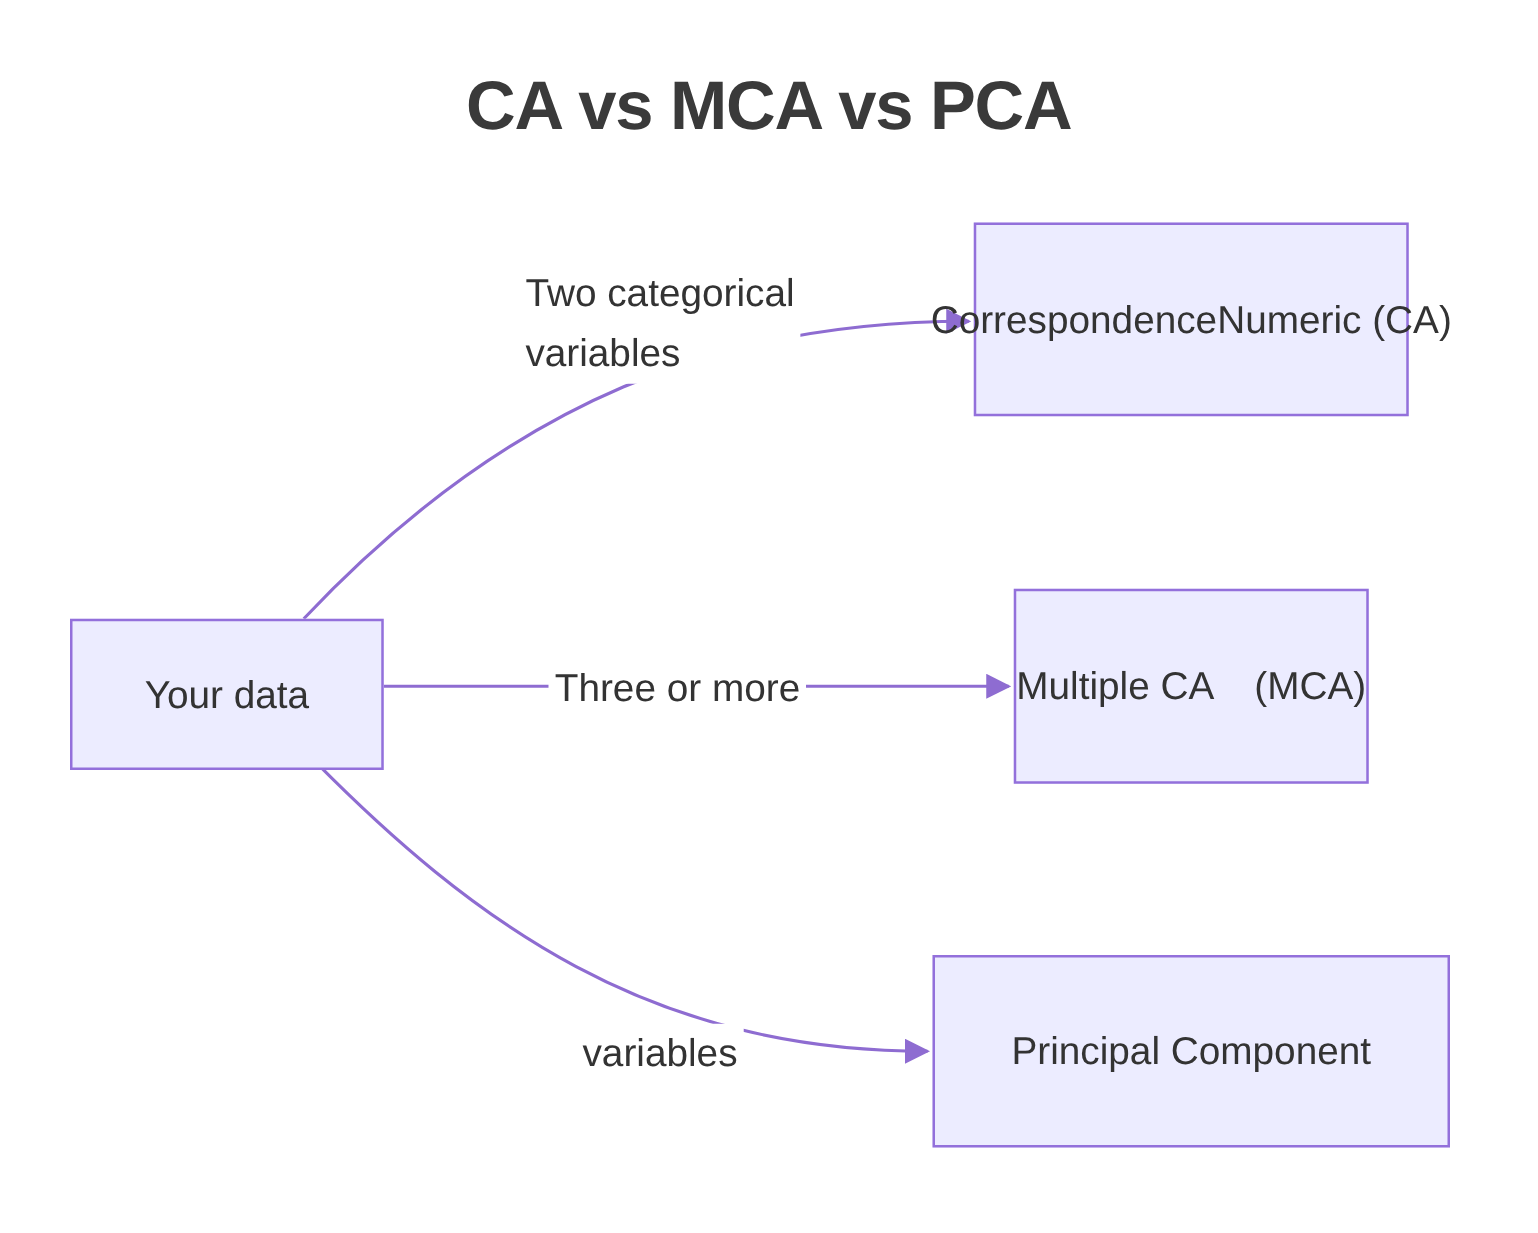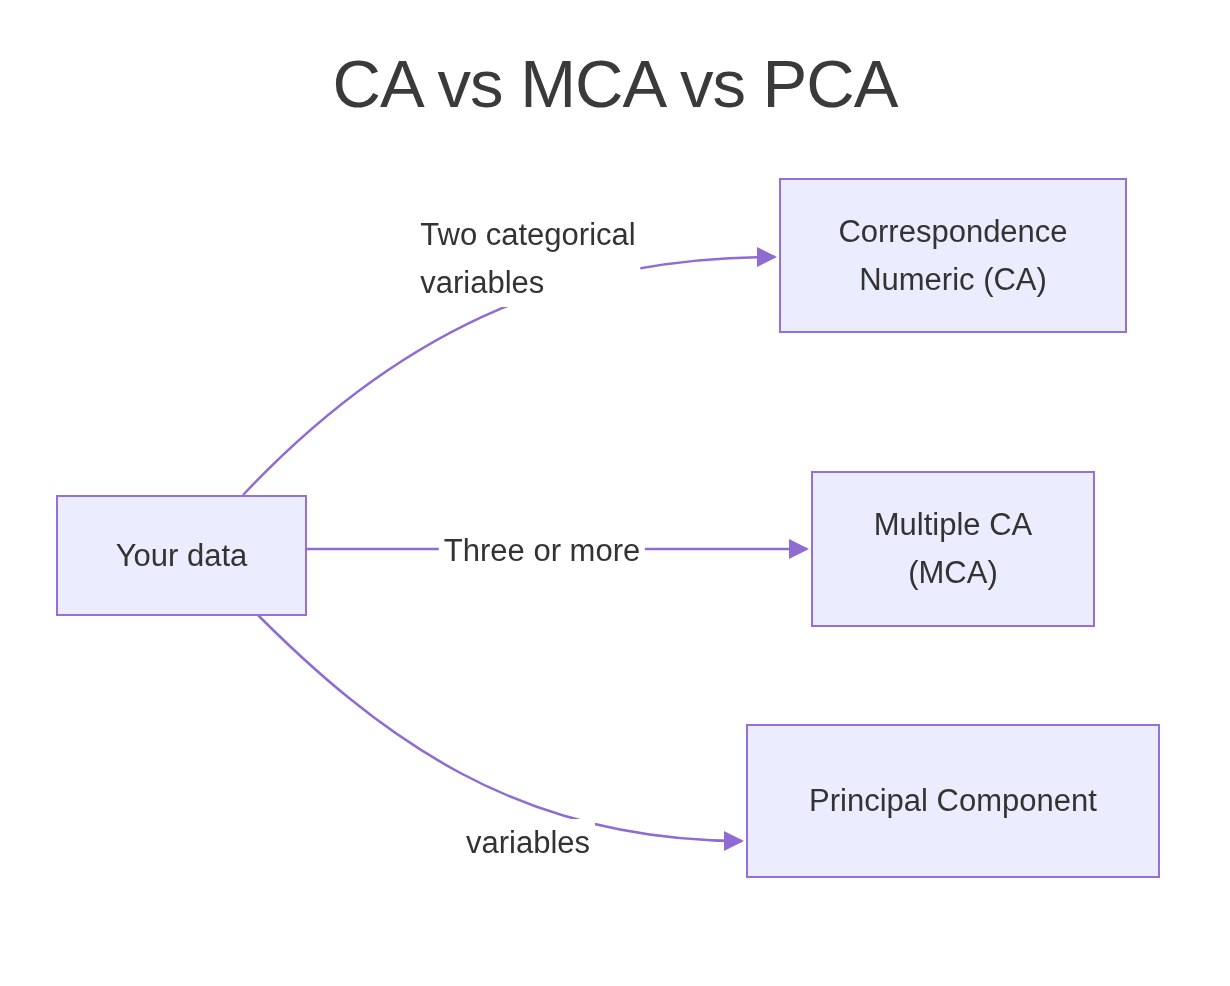--- a/index.html
+++ b/index.html
@@ -19,23 +19,23 @@
     font-family: "Liberation Sans", sans-serif;
     color: var(--text);
     overflow: hidden;
   }
   .title {
     position: absolute;
     left: 0;
     top: 52px;
     width: 1230px;
     text-align: center;
-    font-size: 67px;
+    font-size: 55px;
     line-height: 64px;
-    font-weight: 400;
+    font-weight: 700;
     color: #3a3a3a;
     letter-spacing: -1px;
   }
   svg.edges {
     position: absolute;
     left: 0; top: 0;
     width: 1230px;
     height: 986px;
     z-index: 1;
   }
@@ -44,33 +44,33 @@
     stroke: var(--edge);
     stroke-width: 2.5px;
   }
   #arrowhead path { fill: var(--edge); stroke: none; }
   .node {
     position: absolute;
     z-index: 2;
     background: var(--node-fill);
     border: 2.5px solid var(--node-border);
     display: flex;
-    flex-direction: column;
+    flex-direction: row;
     align-items: center;
     justify-content: center;
     text-align: center;
     font-size: 31px;
     line-height: 48px;
     color: var(--text);
   }
   .node span { display: block; white-space: nowrap; }
   .node-your-data { left: 56px;  top: 495px; width: 251px; height: 121px; }
   .node-ca        { left: 779px; top: 178px; width: 348px; height: 155px; }
-  .node-mca       { left: 811px; top: 471px; width: 284px; height: 156px; }
-  .node-pca       { left: 746px; top: 724px; width: 414px; height: 154px; }
+  .node-mca       { left: 811px; top: 471px; width: 284px; height: 156px; justify-content: space-between; }
+  .node-pca       { left: 746px; top: 764px; width: 414px; height: 154px; }
   .edge-label {
     position: absolute;
     z-index: 2;
     transform: translate(-50%, -50%);
     background: var(--background);
     text-align: left;
     font-size: 31px;
     line-height: 48px;
     color: var(--text);
     padding: 0 5px;

